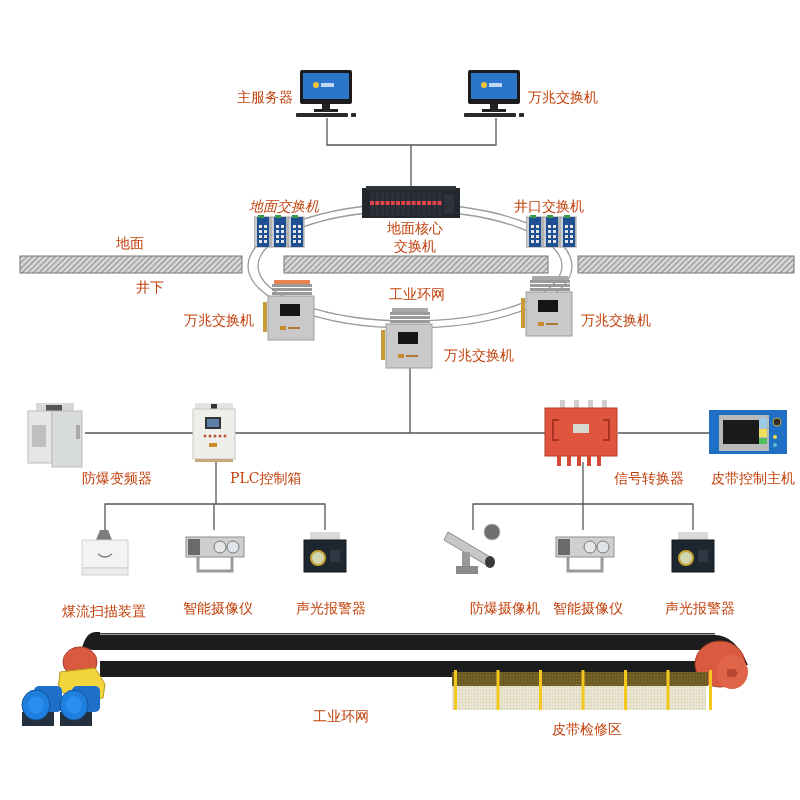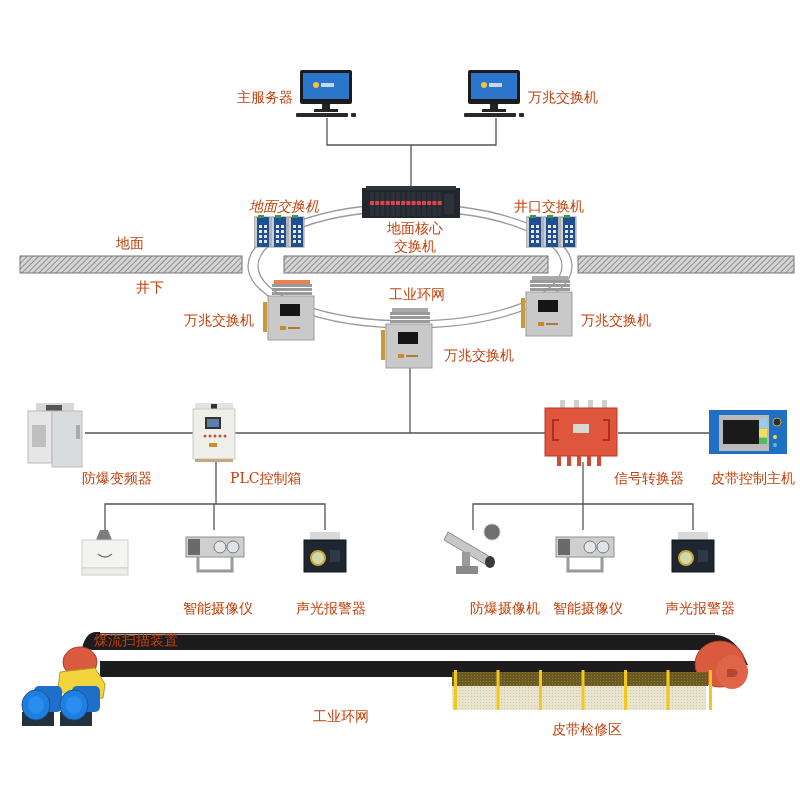--- a/index.html
+++ b/index.html
@@ -384,21 +384,21 @@
 </div>
 <div class="dev" style="left:300px;top:532px;width:50px;height:44px;">
   <svg width="50" height="44" viewBox="0 0 50 44" class="alarm">
       <rect x="10" y="0" width="30" height="8" fill="#d9d9d9"></rect>
       <rect x="4" y="8" width="42" height="32" fill="#1e2730" stroke="#11161b"></rect>
       <circle cx="18" cy="26" r="7" fill="#cfd6b0" stroke="#c8a533" stroke-width="2"></circle>
       <rect x="30" y="18" width="10" height="12" fill="#2d3a46"></rect>
     </svg>
 </div>
 
-<div class="lbl" style="left:62px;top:632px;margin-left:32px;">煤流扫描装置</div>
+<div class="lbl" style="left:62px;top:603px;">煤流扫描装置</div>
 <div class="lbl" style="left:183px;top:600px;">智能摄像仪</div>
 <div class="lbl" style="left:296px;top:600px;">声光报警器</div>
 
 <div class="dev" style="left:444px;top:522px;width:60px;height:56px;">
   <svg width="60" height="56" viewBox="0 0 60 56">
     <circle cx="48" cy="10" r="8" fill="#6f6f6f" stroke="#bbb"></circle>
     <path d="M4,10 L48,36 L44,44 L0,18 Z" fill="#c7c7c7" stroke="#8a8a8a"></path>
     <ellipse cx="46" cy="40" rx="5" ry="6" fill="#3a3a3a"></ellipse>
     <rect x="18" y="30" width="8" height="14" fill="#9a9a9a"></rect>
     <rect x="12" y="44" width="22" height="8" fill="#8a8a8a"></rect>

